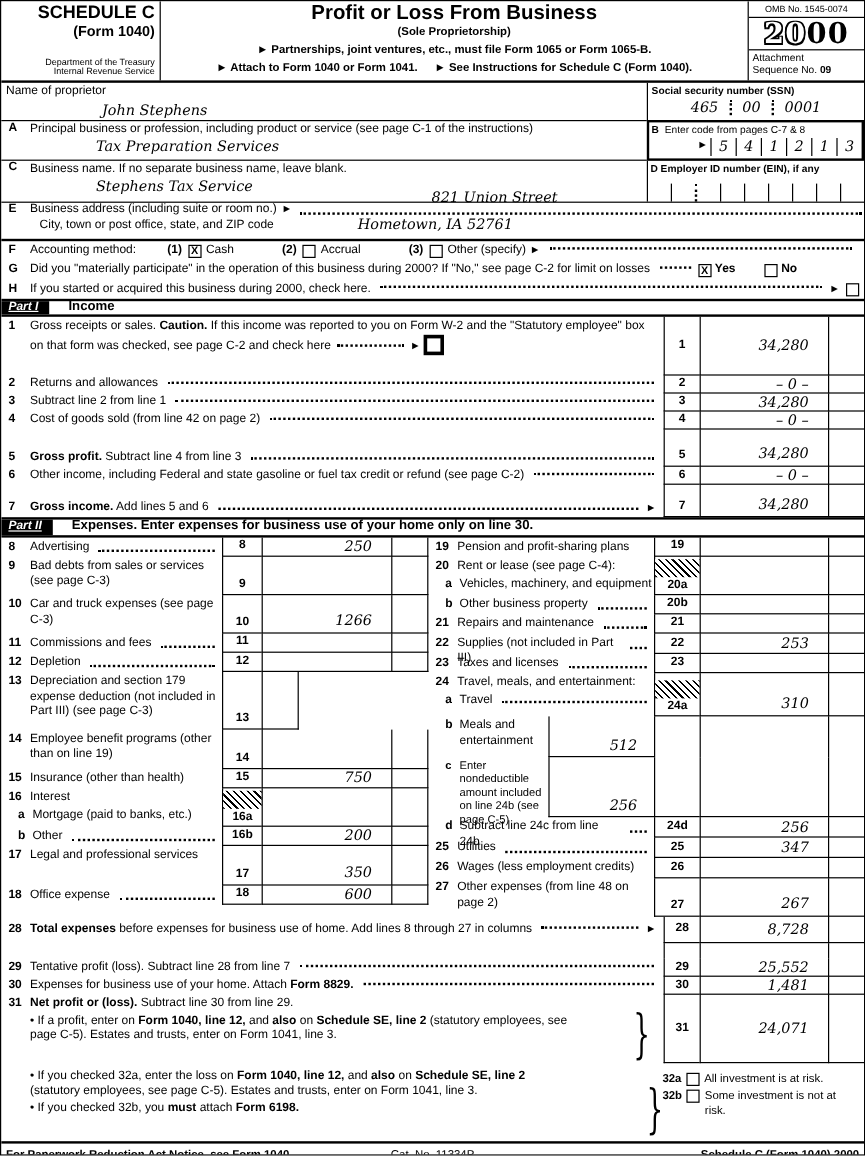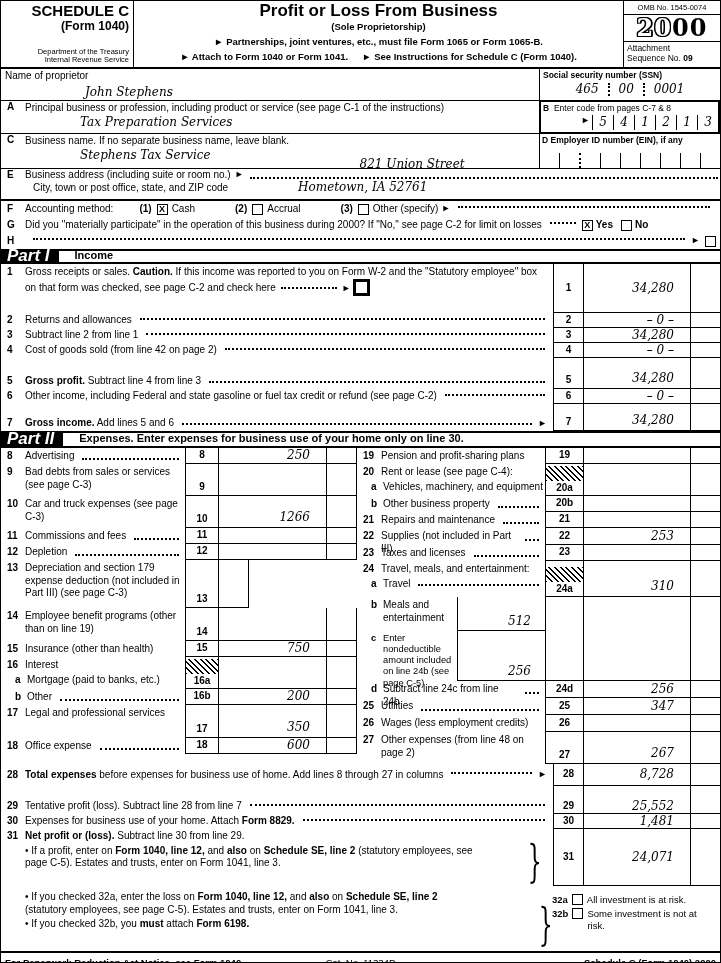--- a/index.html
+++ b/index.html
@@ -54,21 +54,21 @@
   .erow2{display:flex; padding-left:32px;}
   .dotfill{flex:1; border-bottom:2px dotted #000; margin:0 2px 3px 6px; position:relative;}
   .dotfill .hw{position:absolute; left:110px; top:-12px;}
   .srow{display:flex; align-items:center; height:16px; border-bottom:0; padding-right:4px;}
   .srow .letter{font-weight:bold;}
   .ldr{flex:1; border-bottom:2px dotted #000; margin:0 6px 4px 8px; min-width:14px;}
   .cb{display:inline-flex; width:11px; height:11px; border:1.7px solid #000; align-items:center; justify-content:center; font-weight:bold; font-size:9px; line-height:1; vertical-align:-2px;}
   .cb-lg{width:17px; height:17px; border:3px solid #000;}
   
   .pbar{display:flex; align-items:stretch; border-top:2px solid #000; border-bottom:2px solid #000; background:#fff;}
-  .ptag{background:#000; color:#fff; font-weight:bold; font-style:italic; font-size:17px; padding:0 9px 1px 6px; display:flex; align-items:center;}
+  .ptag{background:#000; color:#fff; font-weight:bold; font-style:italic; font-size:10px; padding:0 9px 1px 6px; display:flex; align-items:center;text-decoration:underline;}
   .ptitle{font-weight:bold; font-size:11px; padding:0 0 1px 16px; display:flex; align-items:center; gap:4px;}
   
   .gr{display:flex;}
   .glab{flex:1; display:flex; align-items:center; padding:0 2px 0 0; position:relative;}
   .no{width:24px; padding-left:6px; font-weight:bold; flex-shrink:0;}
   .n30{width:30px; border-left:1.5px solid #000; border-bottom:1.5px solid #000; font-weight:bold; display:flex; align-items:center; justify-content:center; flex-shrink:0;}
   .a107{width:107px; border-left:1.5px solid #000; border-bottom:1.5px solid #000; display:flex; align-items:center; justify-content:flex-end; padding-right:16px; flex-shrink:0;}
   .c30{width:30px; border-left:1.5px solid #000; border-bottom:1.5px solid #000; flex-shrink:0;}
   .noB{border-bottom:none !important;}
   .vend{align-items:flex-end !important; padding-bottom:2px;}
@@ -233,27 +233,28 @@
     <span class="ldr"></span>
   </div>
 
   <div class="srow">
     <div class="letter">G</div>
     <span>Did you "materially participate" in the operation of this business during 2000? If "No," see page C-2 for limit on losses</span>
     <span class="ldr" style="max-width:26px"></span>
     <span class="cb">
         <span>X</span>
       </span>
-    <b style="margin:0 8px 0 3px">Yes</b>
+    <b style="margin:0 24px 0 3px">Yes</b>
     <span class="cb"></span>
     <b style="margin-left:3px">No</b>
   </div>
 
   <div class="srow">
     <div class="letter">H</div>
+    <span>If you started or acquired this business during 2000, check here.</span>
     <span class="ldr"></span>
     <span class="arrow" style="margin-right:5px">►</span>
     <span class="cb"></span>
   </div>
 
   <div class="pbar" style="height:15px">
     <div class="ptag">Part I</div>
     <div class="ptitle">Income</div>
   </div>
 

